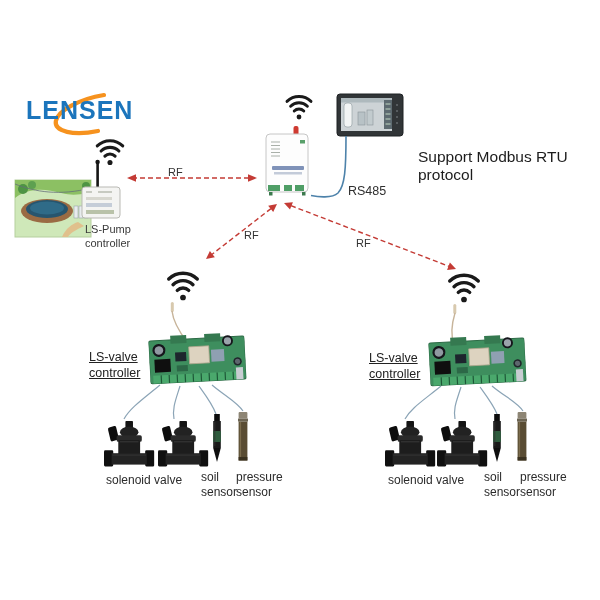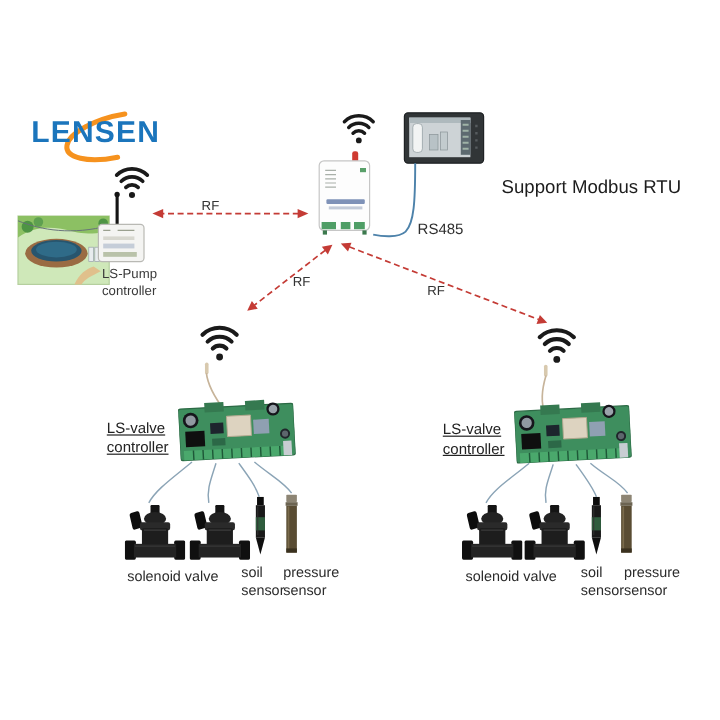--- a/index.html
+++ b/index.html
@@ -220,20 +220,21 @@
     <div>controller</div>
   </div>
 
   <div class="lbl rf rf1">RF</div>
   <div class="lbl rf rf2">RF</div>
   <div class="lbl rf rf3">RF</div>
   <div class="lbl rs485">RS485</div>
 
   <div class="lbl note">
     <div>Support Modbus RTU</div>
+    <div>protocol</div>
   </div>
 
   <div class="lbl station-lbl station-left-lbl">
     <div>LS-valve</div>
     <div>controller</div>
   </div>
   <div class="lbl station-lbl station-right-lbl">
     <div>LS-valve</div>
     <div>controller</div>
   </div>

